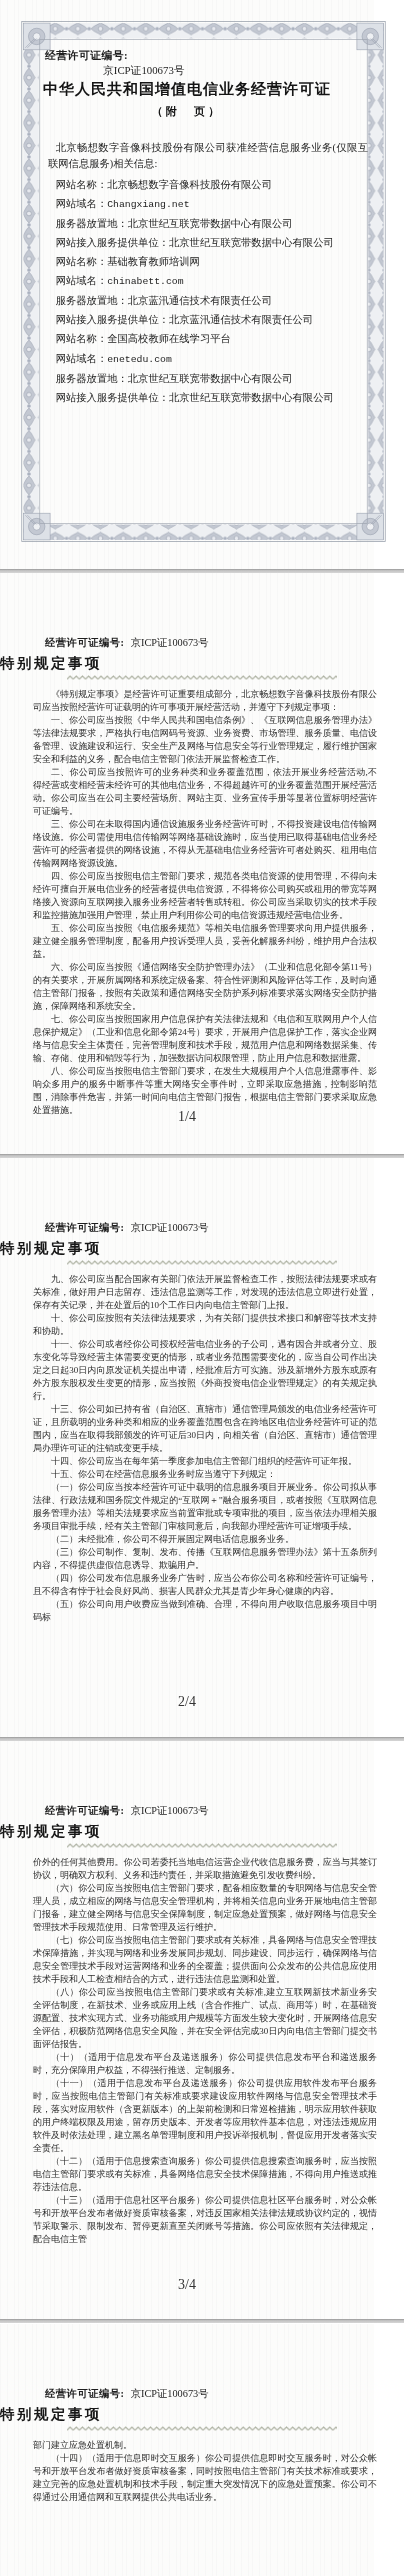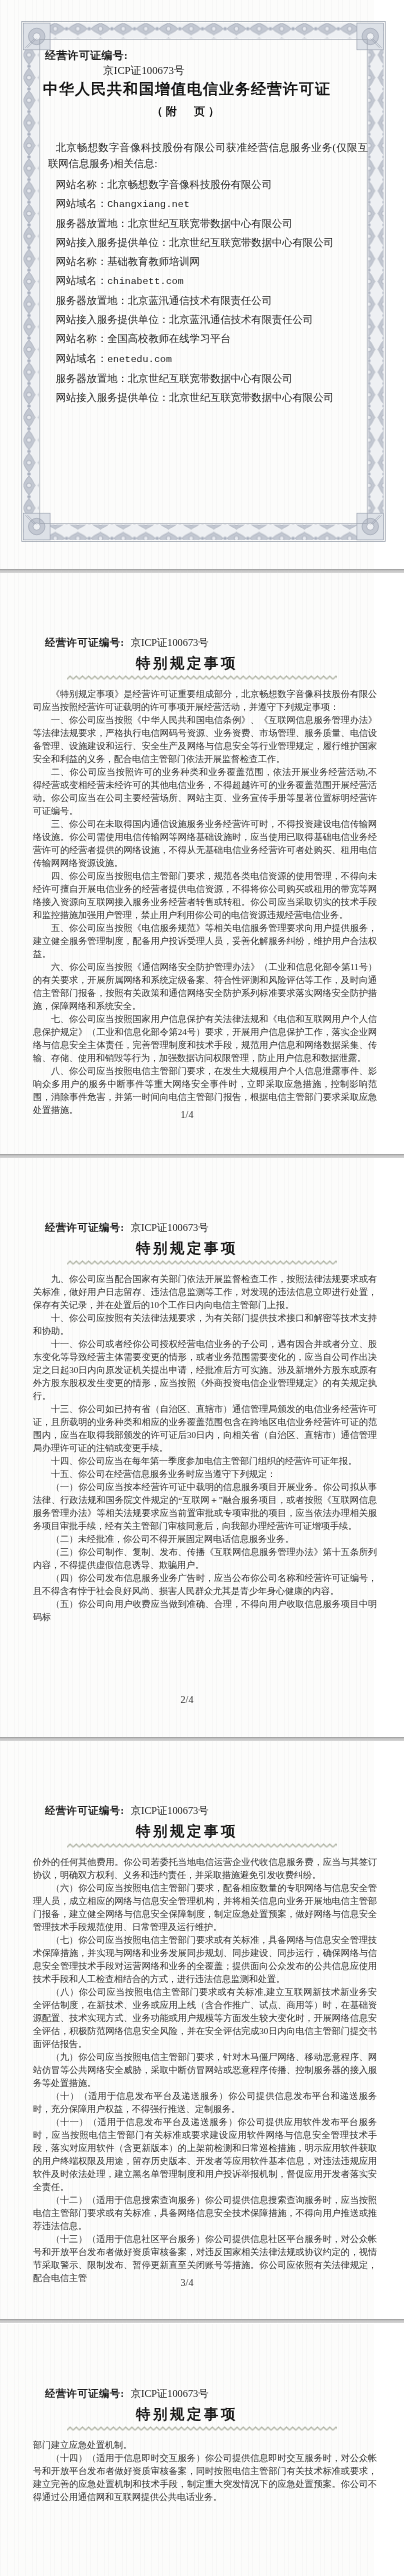--- a/index.html
+++ b/index.html
@@ -35,28 +35,28 @@
                  font-size:11px; font-weight:bold; letter-spacing:3.1px; color:#151515; }
   .cert-body   { position:absolute; left:48px; top:140px; width:320px; font-size:10.3px; color:#222; }
   .cert-intro  { line-height:16px; text-indent:0.75em; text-align:justify; }
   .cert-entry  { margin-top:6.7px; line-height:12.4px; text-indent:0.75em; text-align:justify; }
   .cert-entry .domain { font-family:"Liberation Mono","DejaVu Sans Mono",monospace; font-size:9.8px; }
 
   
   .prov-header { position:absolute; left:45px; top:63px; font-size:10.3px; white-space:nowrap; color:#1e1e1e; }
   .prov-header .lbl { font-weight:bold; letter-spacing:0.5px; }
   .prov-header .num { margin-left:6.2px; }
-  .prov-title  { position:absolute; left:0; top:81px; width:100%; text-align:center;
+  .prov-title  { position:absolute; left:0; top:81px; width:100%; text-align:left;
                  font-size:14.4px; font-weight:bold; letter-spacing:2.6px; color:#181818; }
   .zigzag      { position:absolute; left:67px; top:102px; width:270px; height:5.2px; }
   .prov-body   { position:absolute; left:33px; top:115px; width:344px;
                  font-size:9px; line-height:13px; text-align:justify; color:#2b2b2b; }
   .prov-par    { text-indent:2em; }
   .prov-par.no-indent { text-indent:0; }
-  .page-num    { position:absolute; left:0; top:536px; width:100%; text-align:center; font-size:10px; color:#333; }
+  .page-num    { position:absolute; left:0; top:536px; width:100%; text-align:center; font-size:14px; color:#333; }
 </style>
 </head>
 <body>
 
 <div class="canvas">
 
   <section class="page p1">
     <svg class="cert-frame-svg" width="365" height="521" aria-hidden="true" viewBox="0 0 708 1012">
       <defs>
         <pattern id="bandH" width="44" height="30" patternUnits="userSpaceOnUse">
@@ -180,21 +180,20 @@
       <div class="prov-header"><span class="lbl">经营许可证编号:</span><span class="num">京ICP证100673号</span></div>
       <h2 class="prov-title">特别规定事项</h2>
       <svg class="zigzag" width="270" height="5.2" viewBox="0 0 524 10">
         <rect width="524" height="10" fill="url(#zz)"></rect>
       </svg>
       <div class="prov-body">
         <p class="prov-par no-indent">价外的任何其他费用。你公司若委托当地电信运营企业代收信息服务费，应当与其签订协议，明确双方权利、义务和违约责任，并采取措施避免引发收费纠纷。</p>
         <p class="prov-par">（六）你公司应当按照电信主管部门要求，配备相应数量的专职网络与信息安全管理人员，成立相应的网络与信息安全管理机构，并将相关信息向业务开展地电信主管部门报备，建立健全网络与信息安全保障制度，制定应急处置预案，做好网络与信息安全管理技术手段规范使用、日常管理及运行维护。</p>
         <p class="prov-par">（七）你公司应当按照电信主管部门要求或有关标准，具备网络与信息安全管理技术保障措施，并实现与网络和业务发展同步规划、同步建设、同步运行，确保网络与信息安全管理技术手段对运营网络和业务的全覆盖；提供面向公众发布的公共信息应使用技术手段和人工检查相结合的方式，进行违法信息监测和处置。</p>
         <p class="prov-par">（八）你公司应当按照电信主管部门要求或有关标准,建立互联网新技术新业务安全评估制度，在新技术、业务或应用上线（含合作推广、试点、商用等）时，在基础资源配置、技术实现方式、业务功能或用户规模等方面发生较大变化时，开展网络信息安全评估，积极防范网络信息安全风险，并在安全评估完成30日内向电信主管部门提交书面评估报告。</p>
-        <p class="prov-par">（九）你公司应当按照电信主管部门要求，针对木马僵尸网络、移动恶意程序、网站仿冒等公共网络安全威胁，采取中断仿冒网站或恶意程序传播、控制服务器的接入服务等处置措施。</p>
         <p class="prov-par">（十）（适用于信息发布平台及递送服务）你公司提供信息发布平台和递送服务时，充分保障用户权益，不得强行推送、定制服务。</p>
         <p class="prov-par">（十一）（适用于信息发布平台及递送服务）你公司提供应用软件发布平台服务时，应当按照电信主管部门有关标准或要求建设应用软件网络与信息安全管理技术手段，落实对应用软件（含更新版本）的上架前检测和日常巡检措施，明示应用软件获取的用户终端权限及用途，留存历史版本、开发者等应用软件基本信息，对违法违规应用软件及时依法处理，建立黑名单管理制度和用户投诉举报机制，督促应用开发者落实安全责任。</p>
         <p class="prov-par">（十二）（适用于信息搜索查询服务）你公司提供信息搜索查询服务时，应当按照电信主管部门要求或有关标准，具备网络信息安全技术保障措施，不得向用户推送或推荐违法信息。</p>
         <p class="prov-par">（十三）（适用于信息社区平台服务）你公司提供信息社区平台服务时，对公众帐号和开放平台发布者做好资质审核备案，对违反国家相关法律法规或协议约定的，视情节采取警示、限制发布、暂停更新直至关闭账号等措施。你公司应依照有关法律规定，配合电信主管</p>
       </div>
       <div class="page-num">3/4</div>
     </section>
   <div class="divider d4"></div>
   <section class="page p5">
       <div class="prov-header"><span class="lbl">经营许可证编号:</span><span class="num">京ICP证100673号</span></div>

